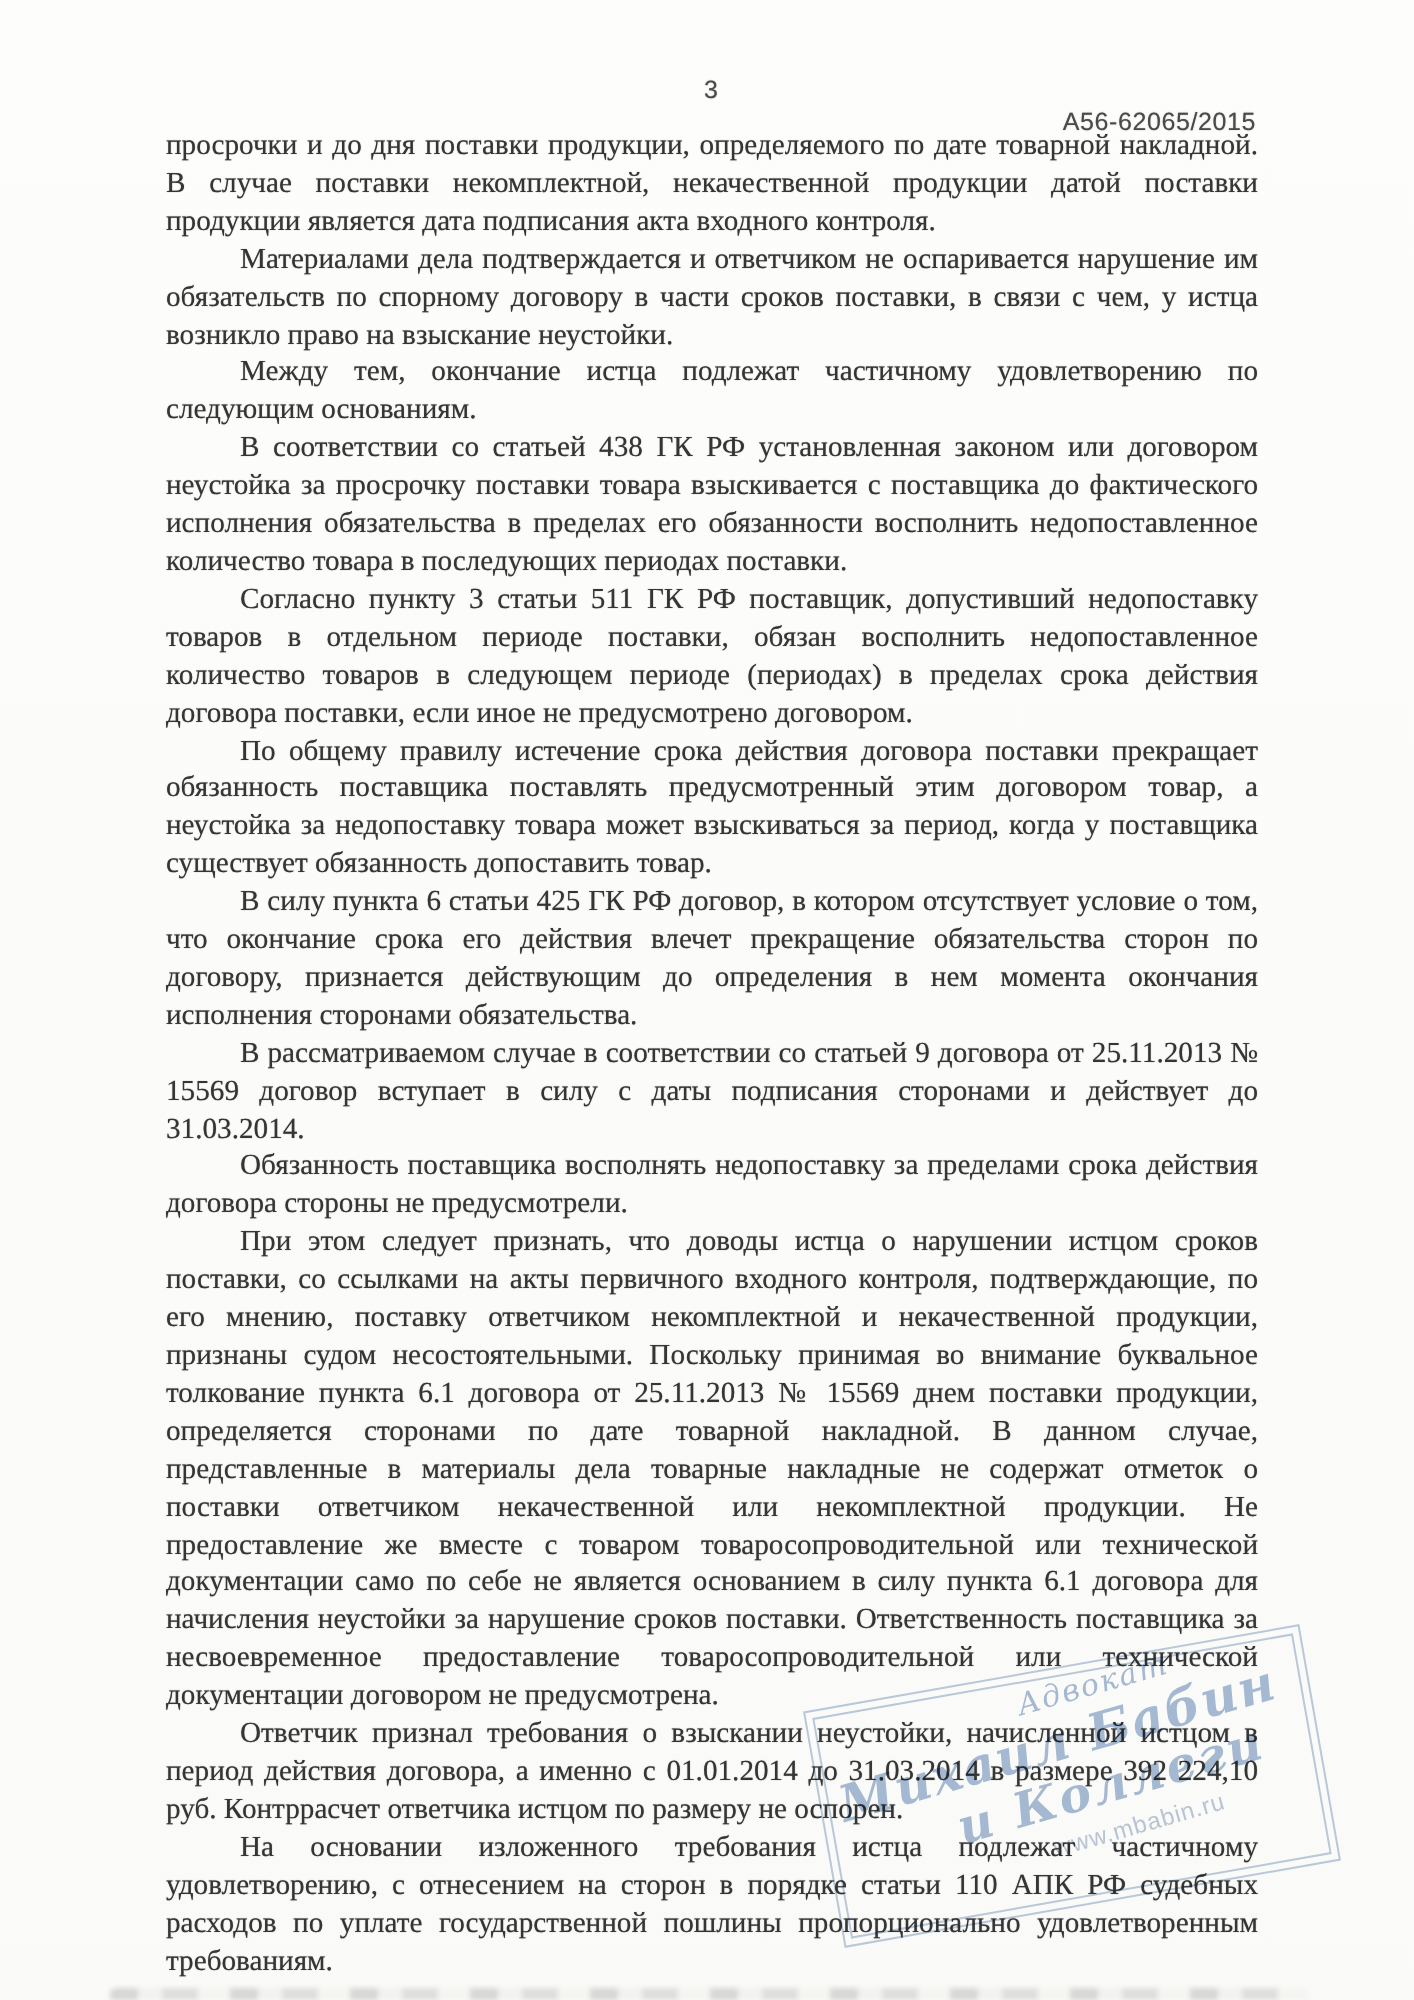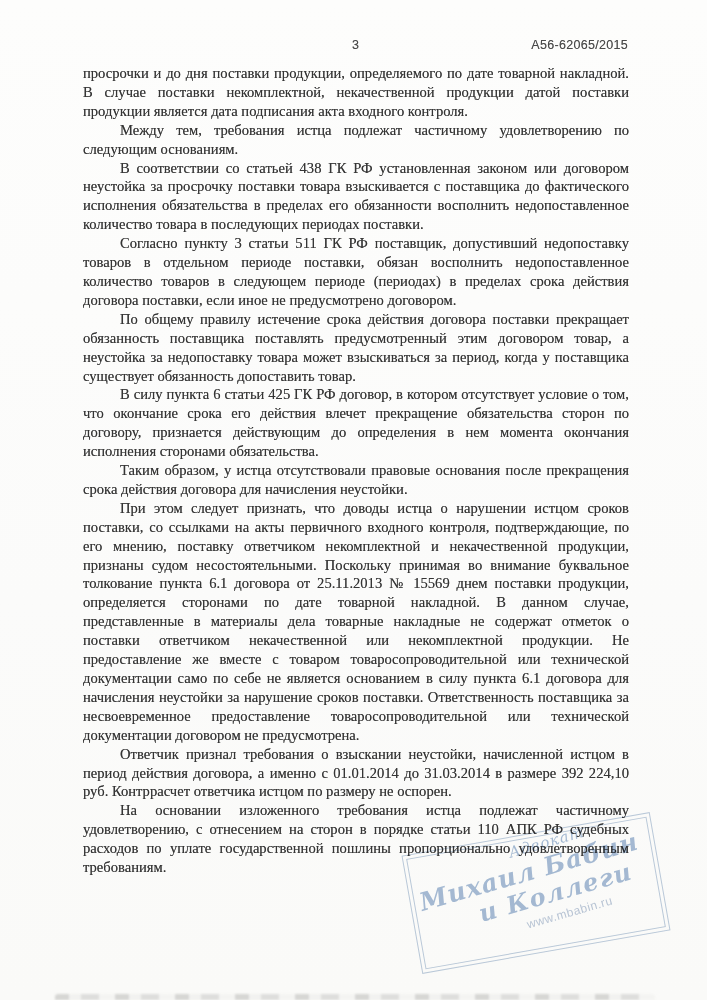--- a/index.html
+++ b/index.html
@@ -26,21 +26,21 @@
     top:38px;left:83px;width:545px;
     font-family:"Liberation Sans", sans-serif;
     font-size:12.5px;
     color:#4a4a4a;
     text-shadow:0 0 .6px rgba(70,70,70,.55);
   }
   .page-num{
     position:absolute;left:0;right:0;text-align:center;top:0;
   }
   .case-num{
-    position:absolute;right:0;top:0;
+    position:absolute;right:0;top:16px;
     letter-spacing:.3px;
   }
   
   .doc-body{
     position:absolute;
     top:64px;left:83px;width:546px;
     font-size:14.6px;
     line-height:18.9px;
     color:#353535;
     text-align:justify;
@@ -123,26 +123,28 @@
 
 <div class="page">
 
   <div class="header">
     <div class="page-num">3</div>
     <div class="case-num">А56-62065/2015</div>
   </div>
 
   <div class="doc-body">
     <p class="no-indent">просрочки и до дня поставки продукции, определяемого по дате товарной накладной. В случае поставки некомплектной, некачественной продукции датой поставки продукции является дата подписания акта входного контроля.</p>
-    <p>Между тем, требования истца подлежат частичному удовлетворению по следующим основаниям.</p>
+    <p>Материалами дела подтверждается и ответчиком не оспаривается нарушение им обязательств по спорному договору в части сроков поставки, в связи с чем, у истца возникло право на взыскание неустойки.</p>
+    <p>Между тем, окончание истца подлежат частичному удовлетворению по следующим основаниям.</p>
     <p>В соответствии со статьей 438 ГК РФ установленная законом или договором неустойка за просрочку поставки товара взыскивается с поставщика до фактического исполнения обязательства в пределах его обязанности восполнить недопоставленное количество товара в последующих периодах поставки.</p>
     <p>Согласно пункту 3 статьи 511 ГК РФ поставщик, допустивший недопоставку товаров в отдельном периоде поставки, обязан восполнить недопоставленное количество товаров в следующем периоде (периодах) в пределах срока действия договора поставки, если иное не предусмотрено договором.</p>
     <p>По общему правилу истечение срока действия договора поставки прекращает обязанность поставщика поставлять предусмотренный этим договором товар, а неустойка за недопоставку товара может взыскиваться за период, когда у поставщика существует обязанность допоставить товар.</p>
     <p>В силу пункта 6 статьи 425 ГК РФ договор, в котором отсутствует условие о том, что окончание срока его действия влечет прекращение обязательства сторон по договору, признается действующим до определения в нем момента окончания исполнения сторонами обязательства.</p>
-    <p>Таким образом, у истца отсутствовали правовые основания после прекращения срока действия договора для начисления неустойки.</p>
+    <p>В рассматриваемом случае в соответствии со статьей 9 договора от 25.11.2013 № 15569 договор вступает в силу с даты подписания сторонами и действует до 31.03.2014.</p>
+    <p>Обязанность поставщика восполнять недопоставку за пределами срока действия договора стороны не предусмотрели.</p>
     <p>При этом следует признать, что доводы истца о нарушении истцом сроков поставки, со ссылками на акты первичного входного контроля, подтверждающие, по его мнению, поставку ответчиком некомплектной и некачественной продукции, признаны судом несостоятельными. Поскольку принимая во внимание буквальное толкование пункта 6.1 договора от 25.11.2013 № 15569 днем поставки продукции, определяется сторонами по дате товарной накладной. В данном случае, представленные в материалы дела товарные накладные не содержат отметок о поставки ответчиком некачественной или некомплектной продукции. Не предоставление же вместе с товаром товаросопроводительной или технической документации само по себе не является основанием в силу пункта 6.1 договора для начисления неустойки за нарушение сроков поставки. Ответственность поставщика за несвоевременное предоставление товаросопроводительной или технической документации договором не предусмотрена.</p>
     <p>Ответчик признал требования о взыскании неустойки, начисленной истцом в период действия договора, а именно с 01.01.2014 до 31.03.2014 в размере 392 224,10 руб. Контррасчет ответчика истцом по размеру не оспорен.</p>
     <p>На основании изложенного требования истца подлежат частичному удовлетворению, с отнесением на сторон в порядке статьи 110 АПК РФ судебных расходов по уплате государственной пошлины пропорционально удовлетворенным требованиям.</p>
   </div>
 
   <div class="stamp">
     <div class="stamp-inner">
       <div class="stamp-line1">Адвокат</div>
       <div class="stamp-line2">Михаил Бабин</div>
       <div class="stamp-line3">и Коллеги</div>

